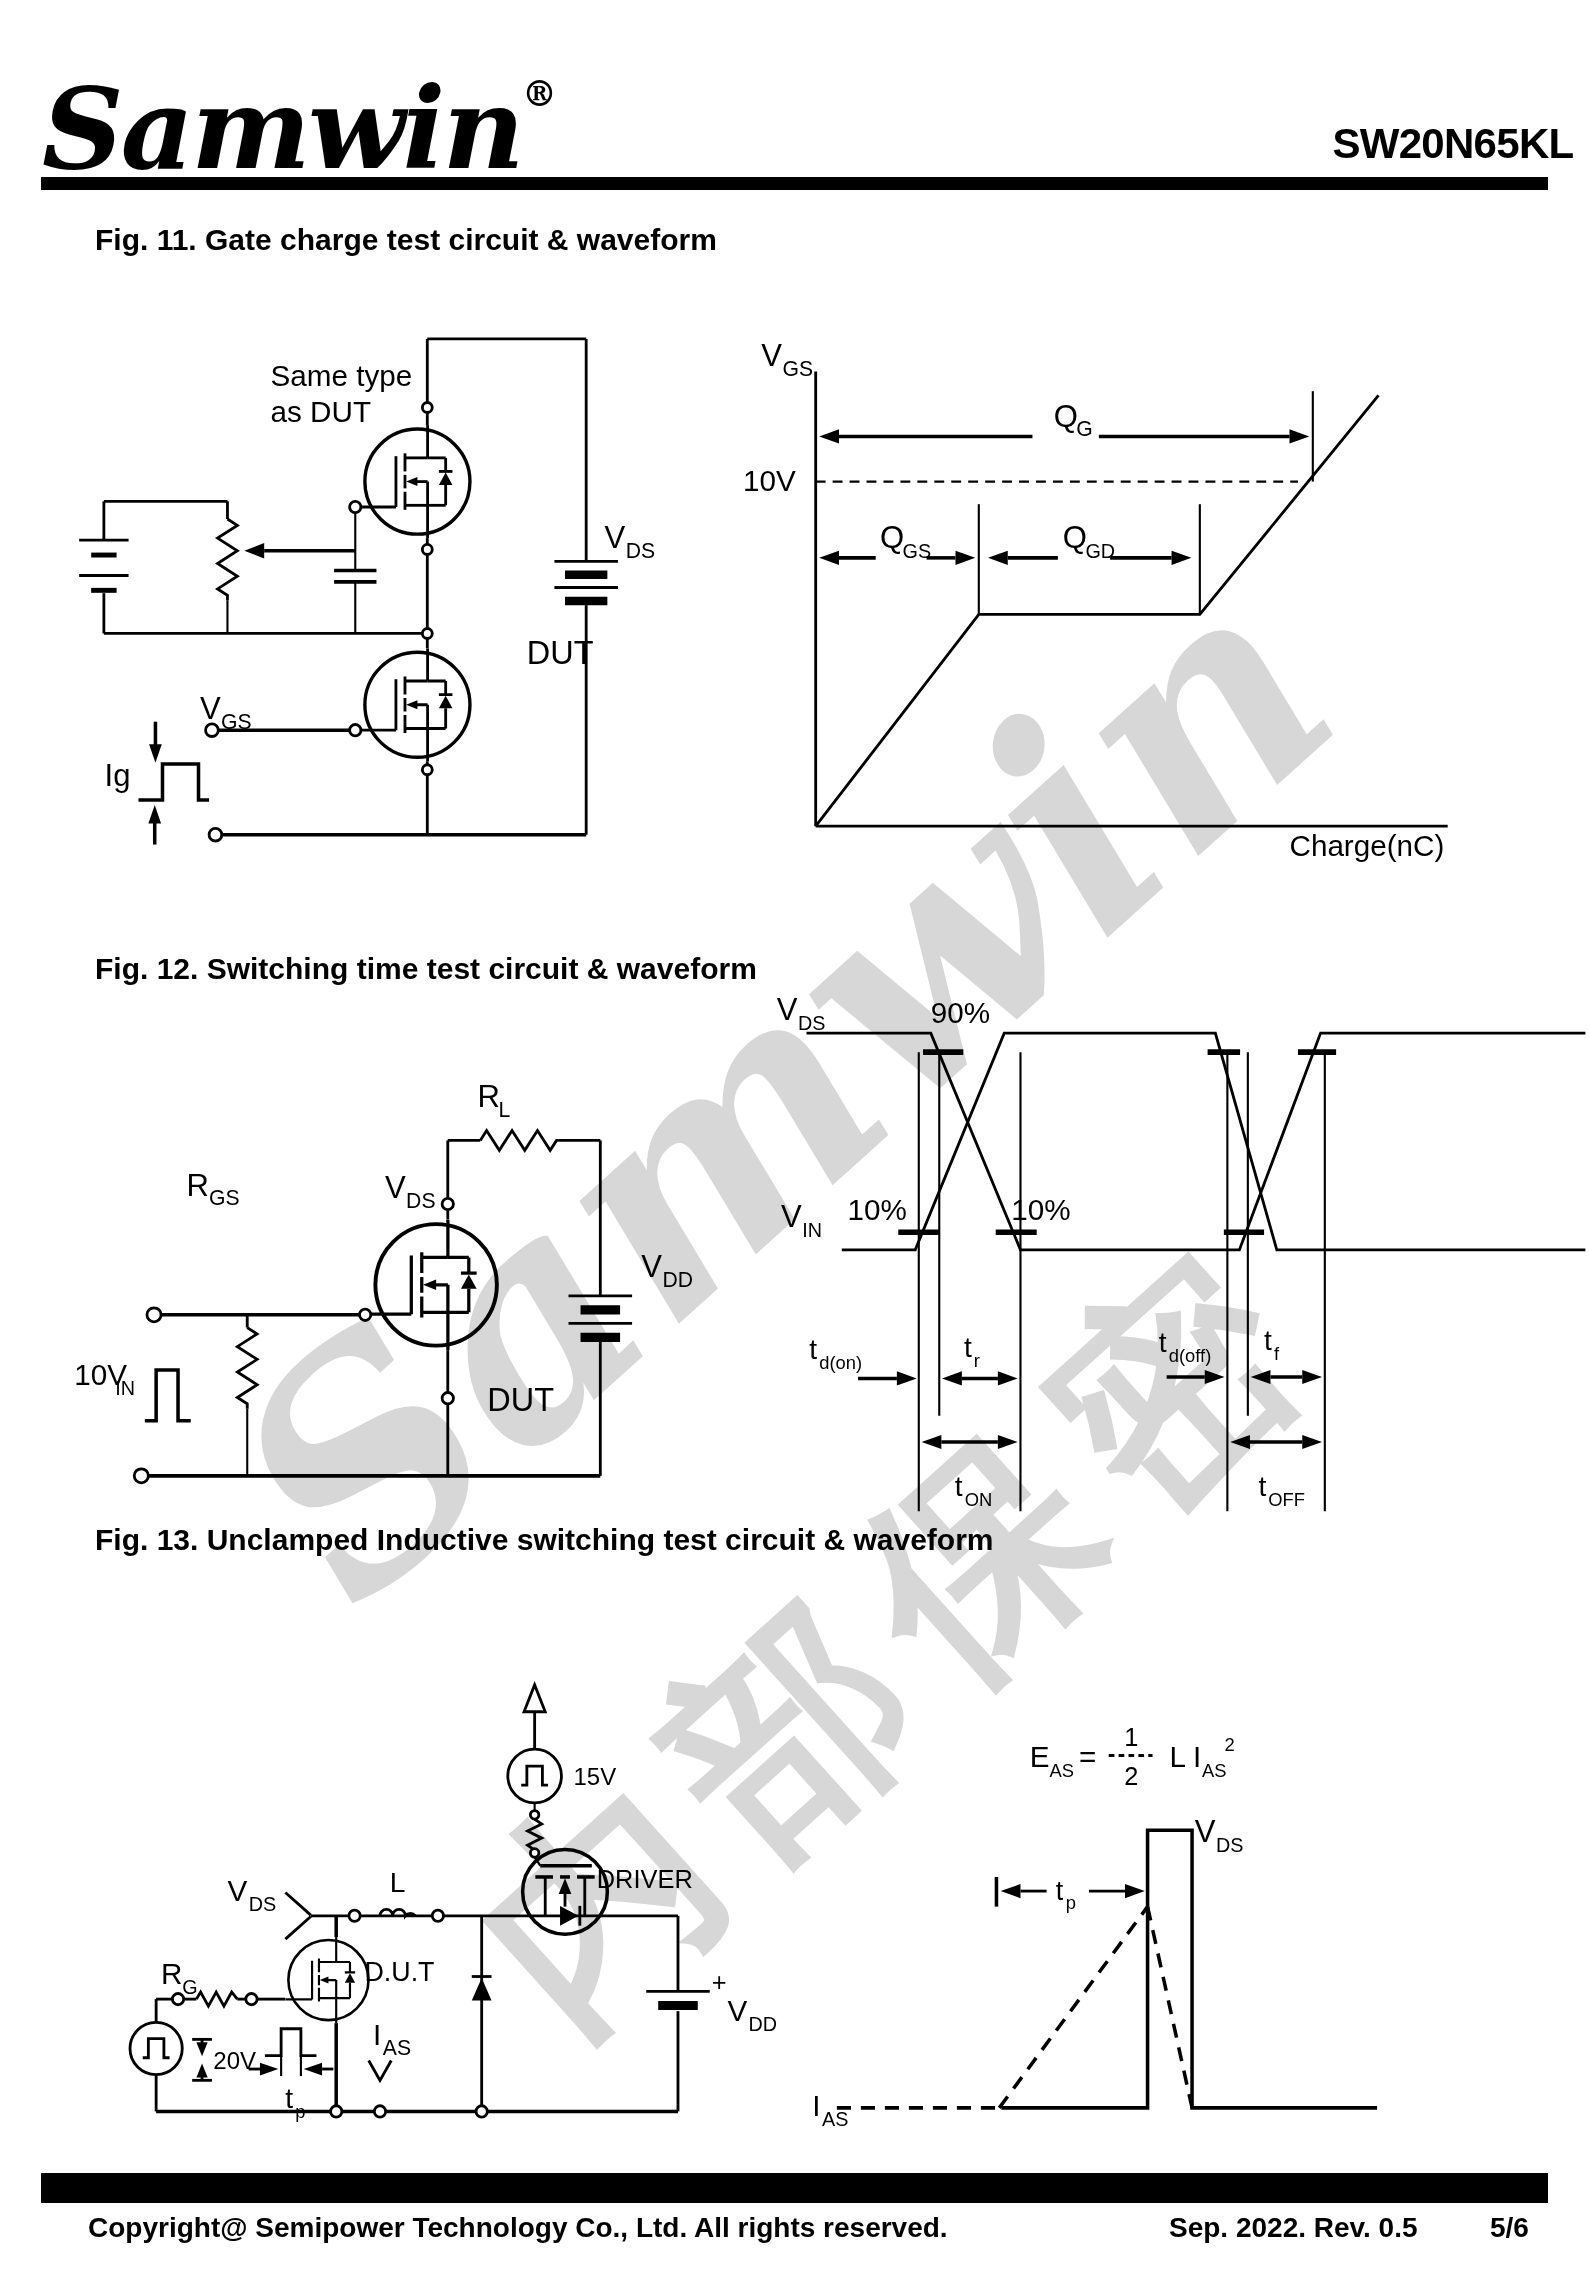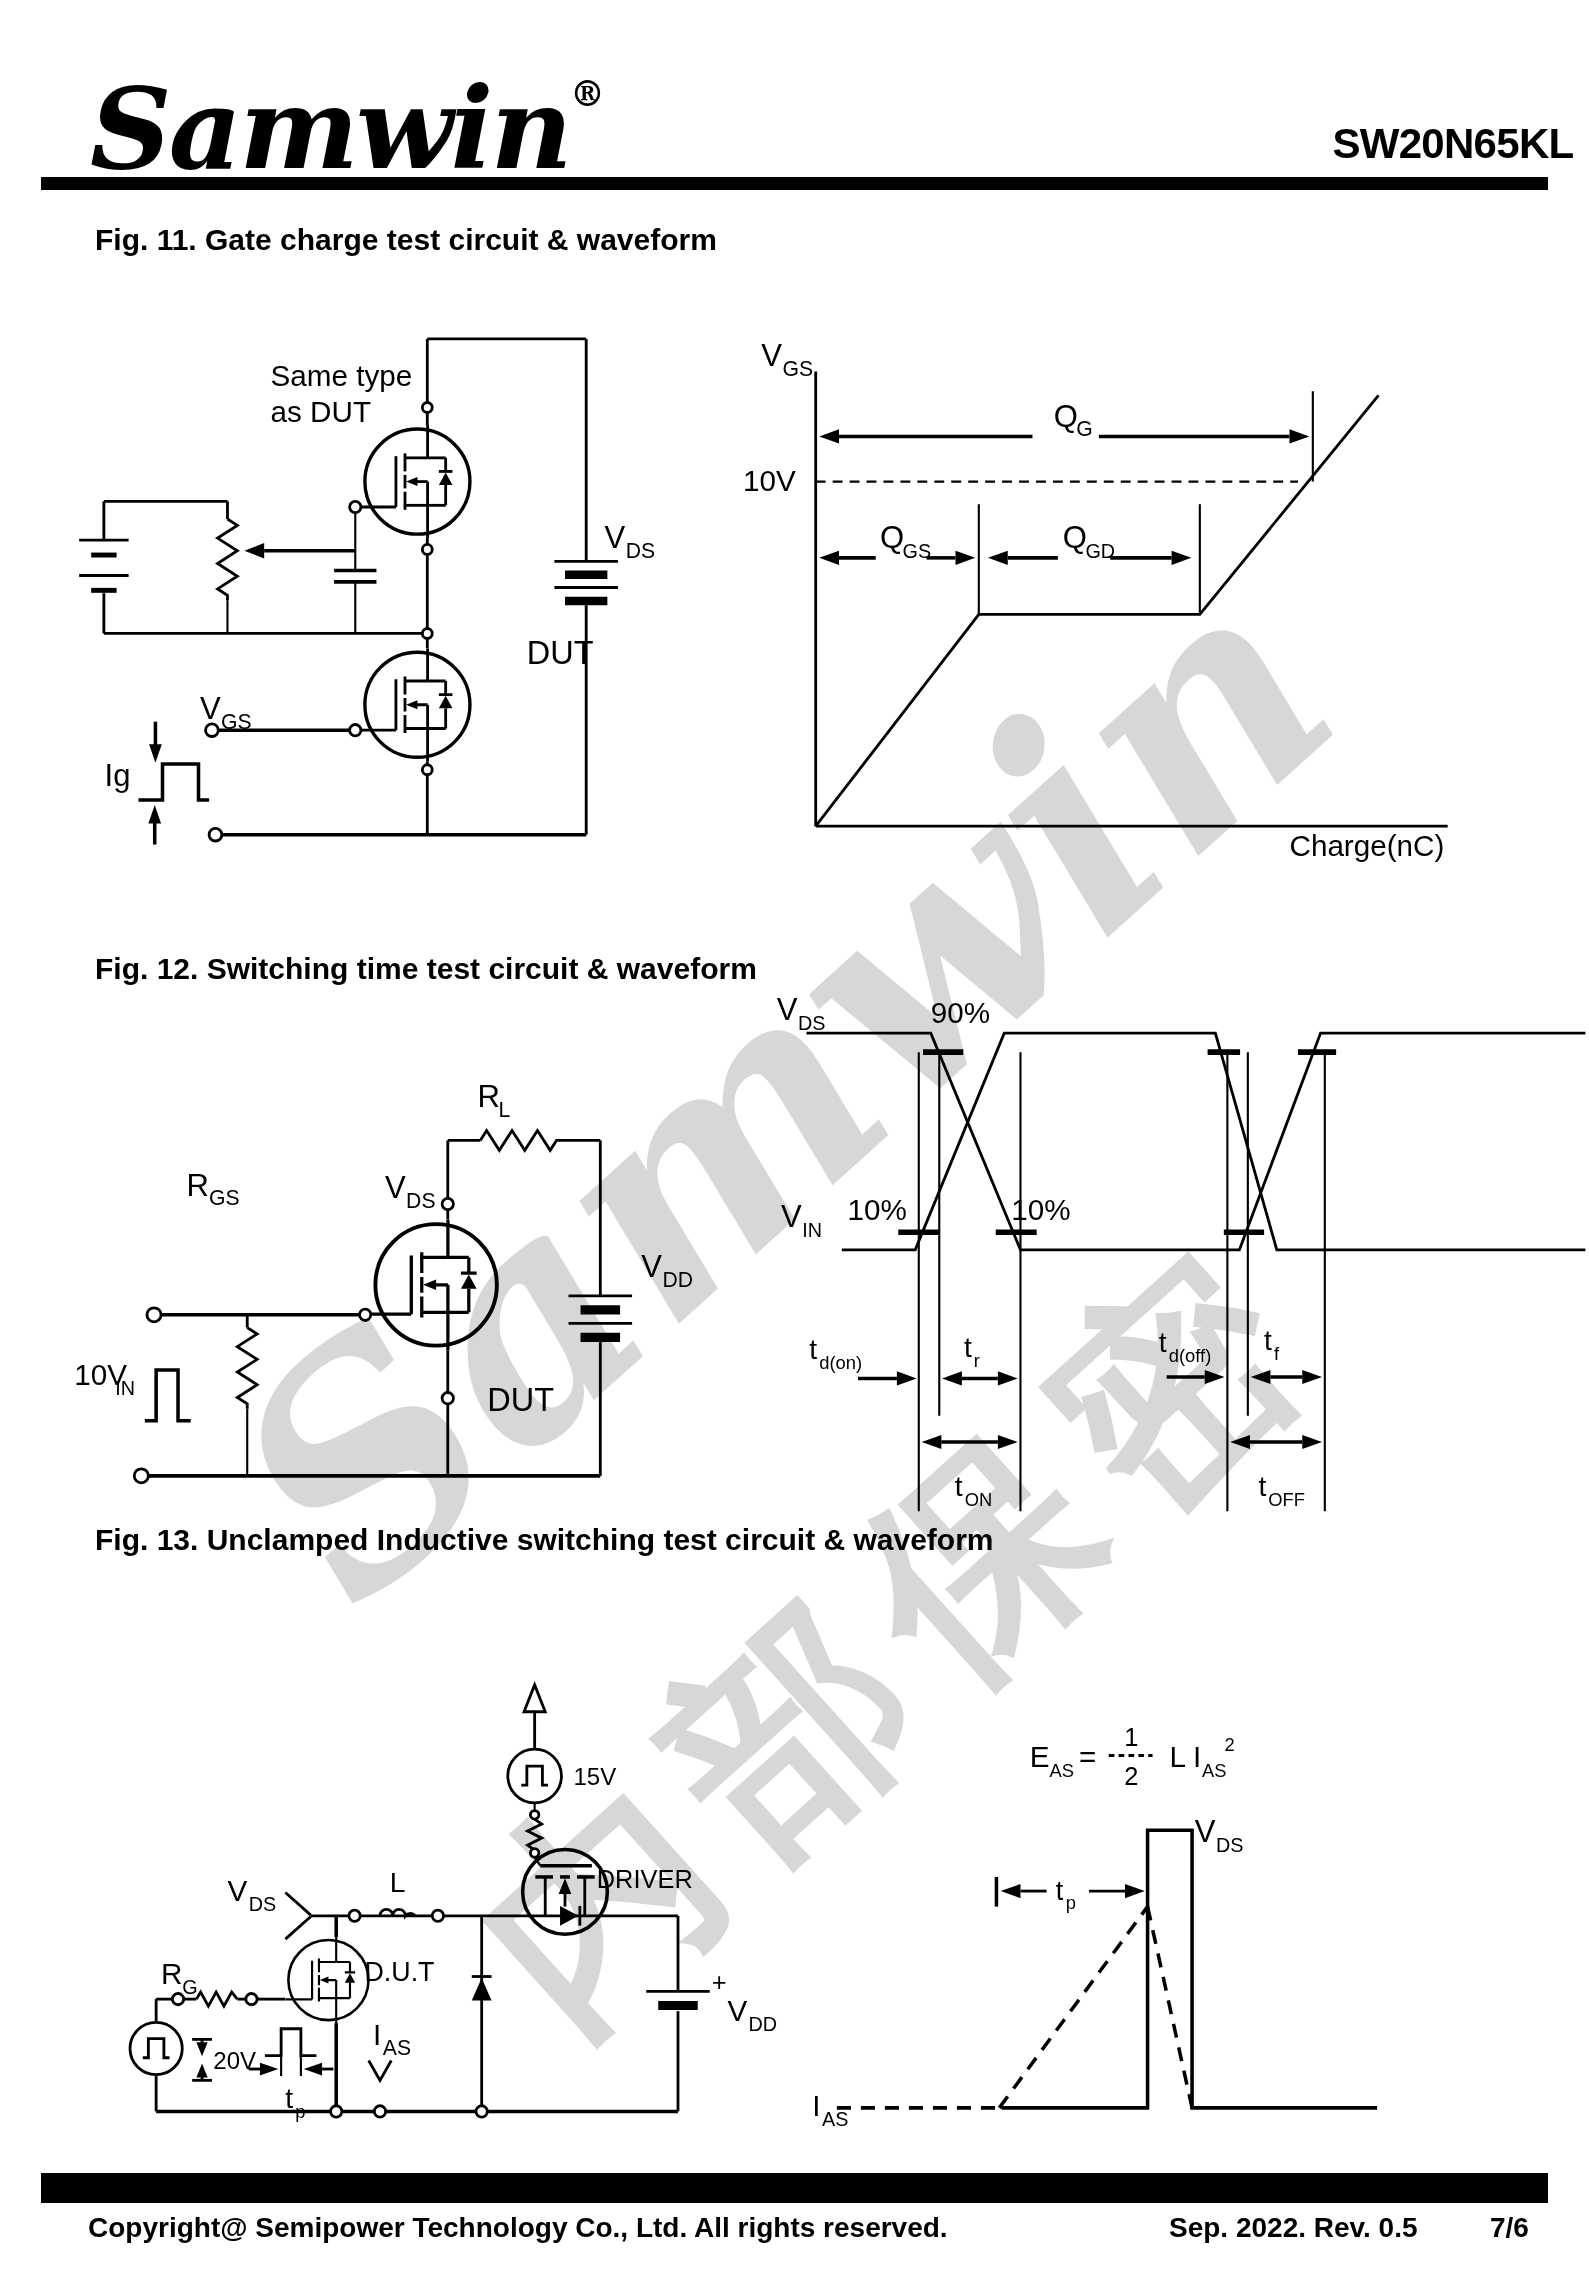--- a/index.html
+++ b/index.html
@@ -5,21 +5,21 @@
   html,body{margin:0;padding:0;}
   body{width:1589px;height:2295px;position:relative;background:#ffffff;overflow:hidden;
        font-family:"Liberation Sans",sans-serif;color:#000;}
   .abs{position:absolute;}
   
   .wm{position:absolute;transform-origin:0 0;transform:rotate(-42deg);color:#d7d7d7;
       white-space:nowrap;z-index:1;user-select:none;}
   .wm-latin{left:166px;top:1402px;font:italic 700 304px "DejaVu Serif",serif;}
   .wm-cjk{left:413px;top:1868px;font:700 226px "DejaVu Sans",sans-serif;letter-spacing:32px;}
   
-  .logo{left:42px;top:62px;font:italic 700 113px "DejaVu Serif",serif;letter-spacing:-2.8px;z-index:3;margin-left:48px;}
+  .logo{left:42px;top:62px;font:italic 700 113px "DejaVu Serif",serif;letter-spacing:-2.8px;z-index:3;}
   .logo .reg{font:700 35px "DejaVu Serif",serif;vertical-align:62px;letter-spacing:0;font-style:normal;}
   .part{right:15.5px;top:120px;font:700 42px "Liberation Sans",sans-serif;letter-spacing:-0.7px;z-index:3;}
   .hrule{left:41px;top:177px;width:1507px;height:12.7px;background:#000;z-index:3;}
   .frule{left:41px;top:2173px;width:1507px;height:30px;background:#000;z-index:3;}
   .fig-title{font:700 30px "Liberation Sans",sans-serif;z-index:3;white-space:nowrap;}
   .foot{font:700 28px "Liberation Sans",sans-serif;top:2212px;z-index:3;white-space:nowrap;}
   svg{position:absolute;z-index:2;overflow:visible;}
   svg line,svg path,svg polyline,svg circle,svg rect{stroke:#000;fill:none;}
   .sw3{stroke-width:3}.sw4{stroke-width:4}.sw5{stroke-width:5}.sw7{stroke-width:7}
   .sw8{stroke-width:8}.sw12{stroke-width:12}.sw13{stroke-width:13}
@@ -462,14 +462,14 @@
       <line x1="1625" y1="2700" x2="1688" y2="2985" class="sw5 dash2"></line>
     </g>
     <text x="1150" y="2996" class="t42">I</text>
     <text x="1164" y="3010" class="t28">AS</text>
   </g>
 </svg>
 
 <div class="abs frule"></div>
 <div class="abs foot" style="left:88px">Copyright@ Semipower Technology Co., Ltd. All rights reserved.</div>
 <div class="abs foot" style="left:1169px">Sep. 2022. Rev. 0.5</div>
-<div class="abs foot" style="left:1490px">7/6</div>
+<div class="abs foot" style="left:1490px">5/6</div>
 
 
 </body></html>

